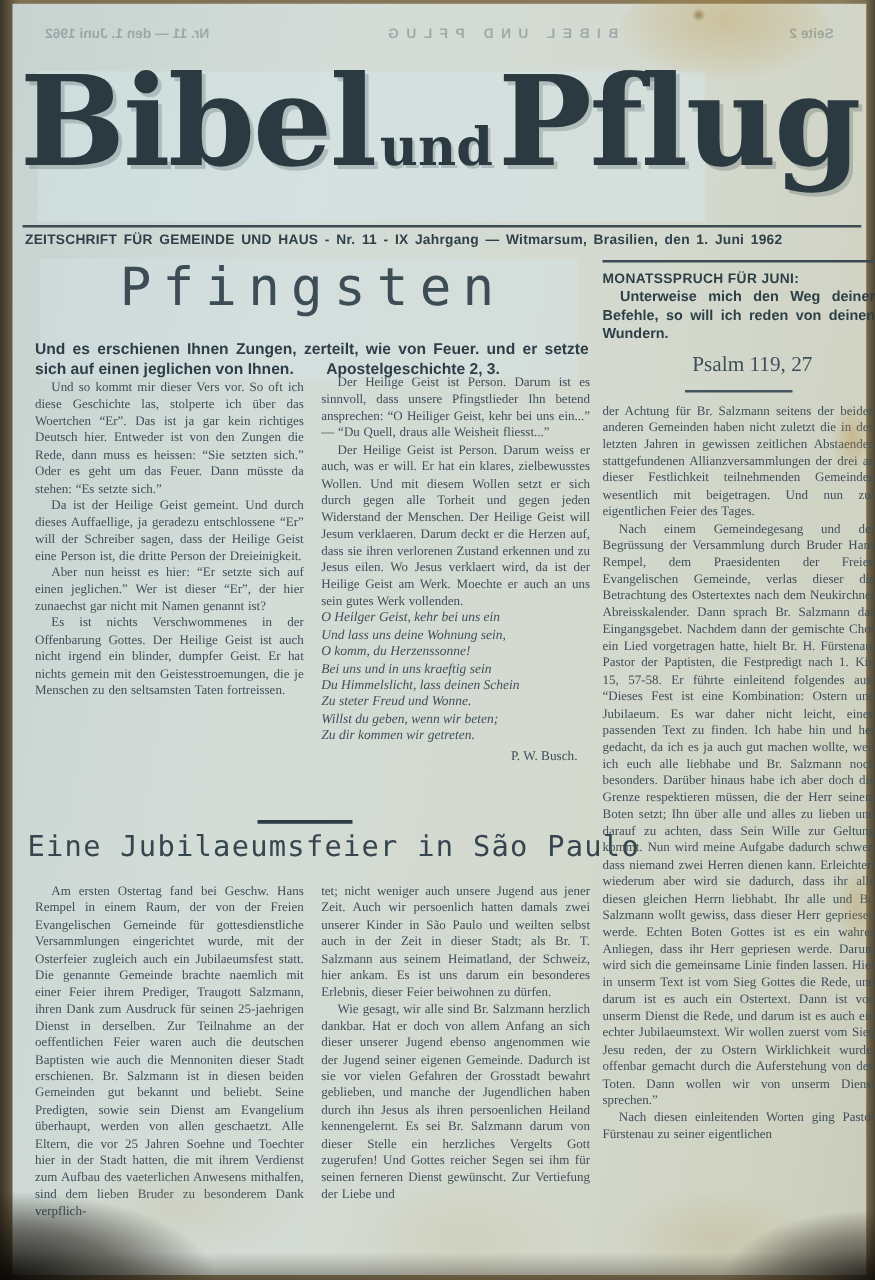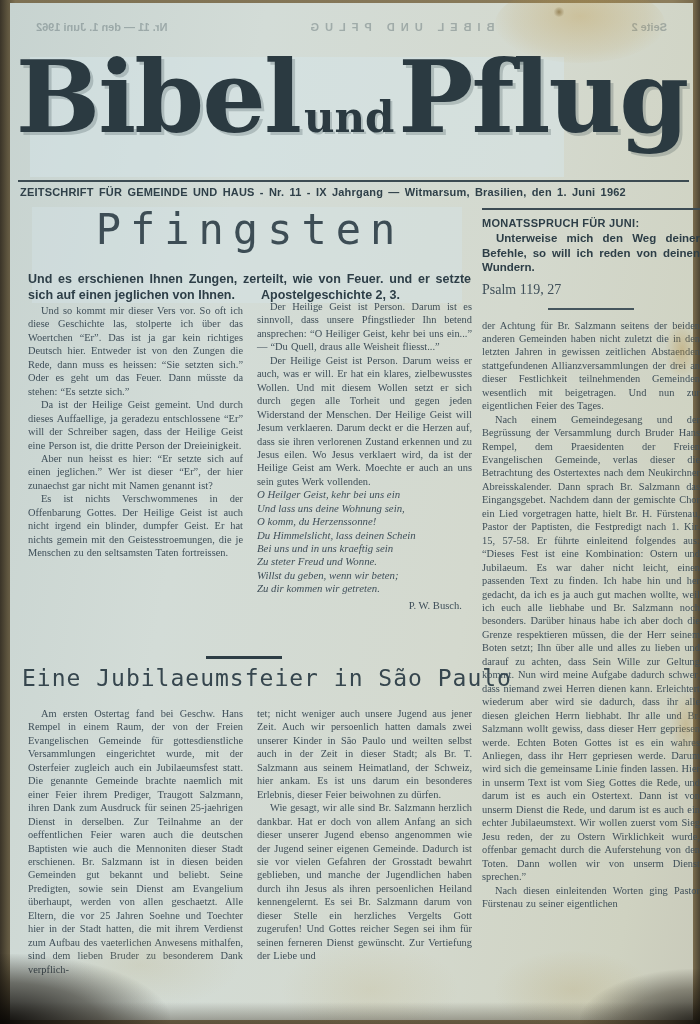--- a/index.html
+++ b/index.html
@@ -81,21 +81,21 @@
   
   .poem{font-style:italic;font-size:10.8px;line-height:13.4px;color:#3f4f59;}
   .poem div{white-space:nowrap;}
   .poem-author{text-align:right;padding-right:10px;font-size:10.6px;color:#3f4f59;margin-top:4px;}
   
   .c-rule{border-top:2px solid #3c4b53;margin-bottom:7px;}
   .monats-label{font-family:"Liberation Sans",sans-serif;font-weight:bold;font-size:11px;
     color:#2d3e47;letter-spacing:.3px;margin-bottom:2px;}
   .monats-text{font-family:"Liberation Sans",sans-serif;font-weight:bold;font-size:11.5px;
     line-height:14.5px;color:#2d3e47;text-align:justify;text-indent:14px;}
-  .monats-ref{font-size:14px;color:#3f4f59;text-align:left;padding-right:26px;margin-top:7px;}
+  .monats-ref{font-size:17px;color:#3f4f59;text-align:right;padding-right:50px;margin-top:7px;}
   .c-divider{width:86px;height:2px;background:#45555d;margin:10px auto 9px auto;}
 </style>
 </head>
 <body>
 
 <div class="photo">
   <div class="paper">
 
     <div class="bleed-row">
       <span>Seite 2</span>
@@ -125,22 +125,22 @@
       <p>Es ist nichts Verschwommenes in der Offenbarung Gottes. Der Heilige Geist ist auch nicht irgend ein blinder, dumpfer Geist. Er hat nichts gemein mit den Geistesstroemungen, die je Menschen zu den seltsamsten Taten fortreissen.</p>
     </div>
 
     <div class="col colB body">
       <p>Der Heilige Geist ist Person. Darum ist es sinnvoll, dass unsere Pfingstlieder Ihn betend ansprechen: “O Heiliger Geist, kehr bei uns ein...” — “Du Quell, draus alle Weisheit fliesst...”</p>
       <p>Der Heilige Geist ist Person. Darum weiss er auch, was er will. Er hat ein klares, zielbewusstes Wollen. Und mit diesem Wollen setzt er sich durch gegen alle Torheit und gegen jeden Widerstand der Menschen. Der Heilige Geist will Jesum verklaeren. Darum deckt er die Herzen auf, dass sie ihren verlorenen Zustand erkennen und zu Jesus eilen. Wo Jesus verklaert wird, da ist der Heilige Geist am Werk. Moechte er auch an uns sein gutes Werk vollenden.</p>
       <div class="poem">
         <div>O Heilger Geist, kehr bei uns ein</div>
         <div>Und lass uns deine Wohnung sein,</div>
         <div>O komm, du Herzenssonne!</div>
+        <div>Bei uns und in uns kraeftig sein</div>
         <div>Du Himmelslicht, lass deinen Schein</div>
-        <div>Bei uns und in uns kraeftig sein</div>
         <div>Zu steter Freud und Wonne.</div>
         <div>Willst du geben, wenn wir beten;</div>
         <div>Zu dir kommen wir getreten.</div>
       </div>
       <div class="poem-author">P. W. Busch.</div>
     </div>
 
     <div class="mid-rule"></div>
     <div class="jub-title">Eine Jubilaeumsfeier in São Paulo</div>
 

